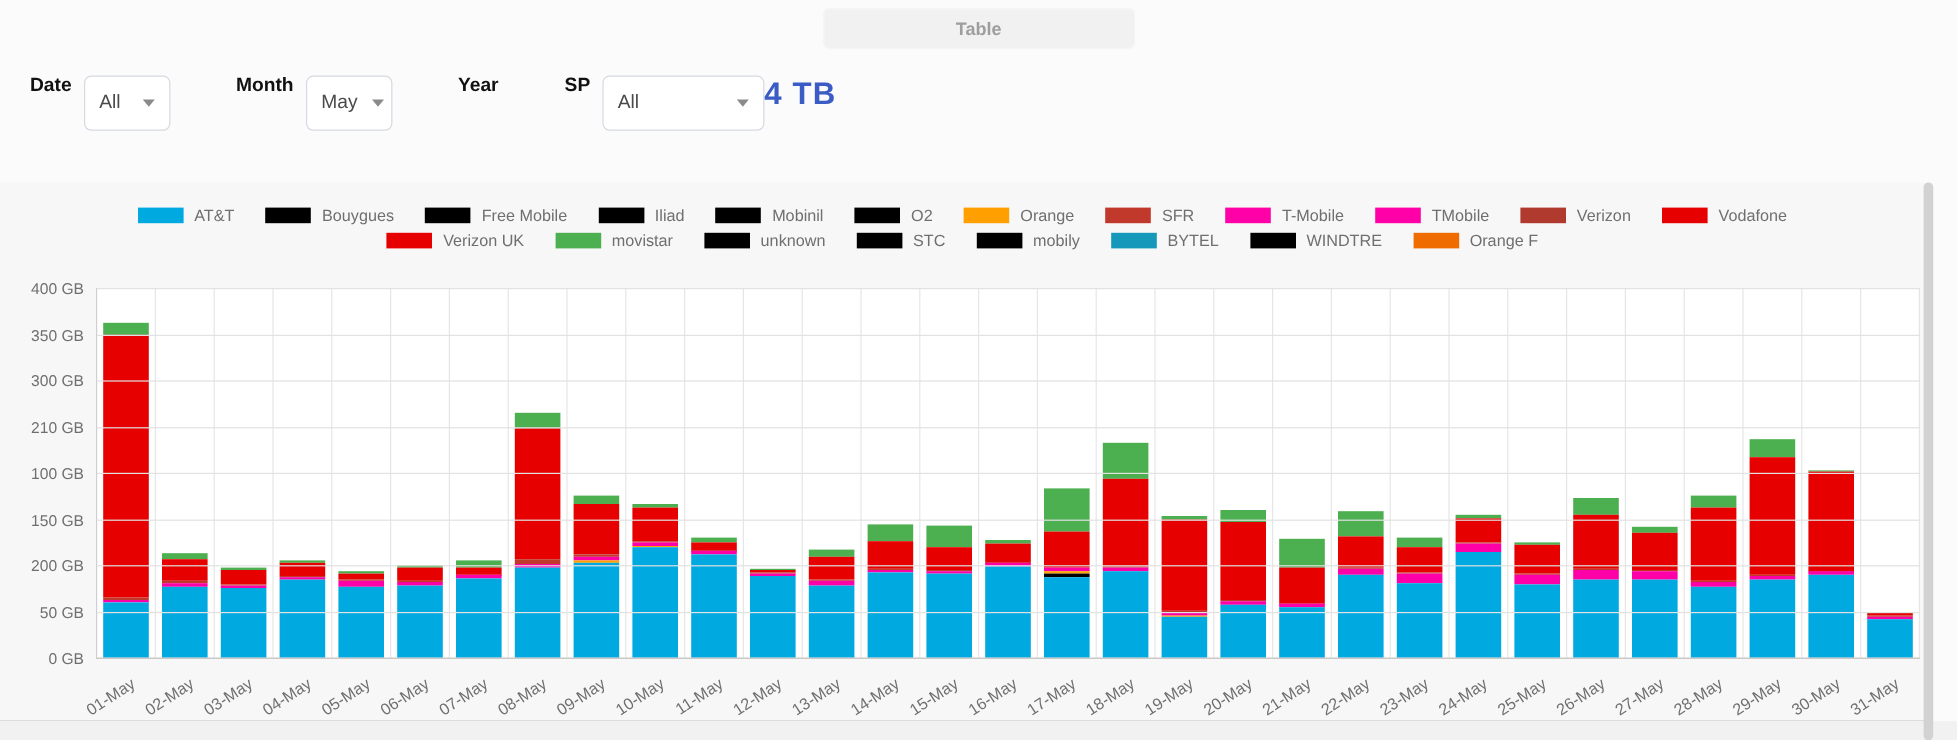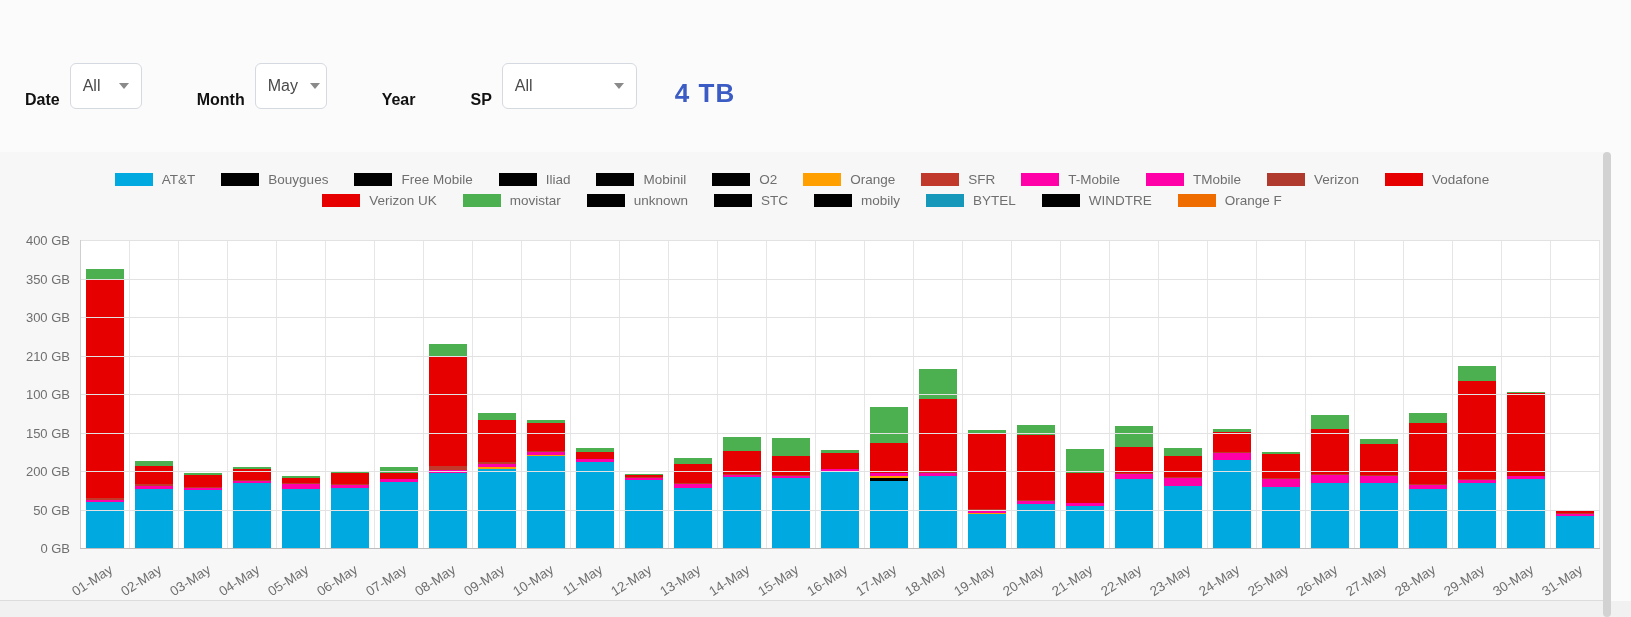--- a/index.html
+++ b/index.html
@@ -7,29 +7,29 @@
   body { font-family:"Liberation Sans", sans-serif; background:#fbfbfb; position:relative; }
 
   
   .tabs-row { position:absolute; top:8px; left:0; width:100%; display:flex; justify-content:center; }
   .tabs { display:flex; width:258px; border-radius:4px; overflow:hidden; box-shadow:0 0 2px rgba(0,0,0,.08); }
   .tab { flex:1; text-align:center; font-size:15px; padding:8px 0 7px; cursor:pointer; }
   .tab-inactive { background:#f1f1f1; color:#9e9e9e; font-weight:bold; }
   .tab-active { background:#ffffff; color:#212121; font-weight:bold; border-bottom:3px solid #2b57ad; }
 
   
-  .filters { position:absolute; top:63px; left:25px; display:flex; align-items:flex-end; }
+  .filters { position:absolute; top:63px; left:25px; display:flex; align-items:flex-start; }
   .f-label { font-size:16px; font-weight:bold; color:#111; }
   .select { background:#fff; border:1px solid #d5d9e0; border-radius:6px; height:46px;
             display:flex; align-items:center; justify-content:space-between;
             padding:0 12px; margin-left:10px; color:#4a4a4a; font-size:16px; cursor:pointer; }
   .caret { width:0; height:0; border-left:5px solid transparent; border-right:5px solid transparent;
            border-top:6px solid #8a8a8a; margin-left:12px; }
   .gap { width:55px; }
-  .total { font-size:26px; font-weight:bold; color:#3b5cc4; margin-left:38px; letter-spacing:1px; }
+  .total { font-size:26px; font-weight:bold; color:#3b5cc4; letter-spacing:1px; }
 
   
   .chart-card { position:absolute; top:152px; left:0; width:1604px; height:449px;
                 background:#f7f7f7; border-bottom:1px solid #dcdcdc; }
   .legend { display:flex; justify-content:center; flex-wrap:nowrap; gap:26px; margin-top:20px; }
   .legend.row2 { margin-top:6px; }
   .legend-item { display:flex; align-items:center; gap:9px; }
   .legend-swatch { width:38px; height:13px; display:inline-block; }
   .legend-label { font-size:13.5px; color:#6f6f6f; }
 
@@ -51,20 +51,21 @@
   
   .bottom-strip { position:absolute; top:601px; left:0; width:100%; height:16px; background:#f1f1f1; }
   .vscrollbar { position:absolute; top:152px; right:20px; width:8px; height:465px; background:#d2d2d2;
                 border-radius:4px; }
 </style>
 </head>
 <body>
 
 <div class="tabs-row">
   <div class="tabs">
+    <div class="tab tab-inactive">Table</div>
   </div>
 </div>
 
 <div class="filters">
   <span class="f-label">Date</span>
   <div class="select" style="width:72px">
     <span>All</span>
     <span class="caret"></span>
   </div>
   <div class="gap"></div>

